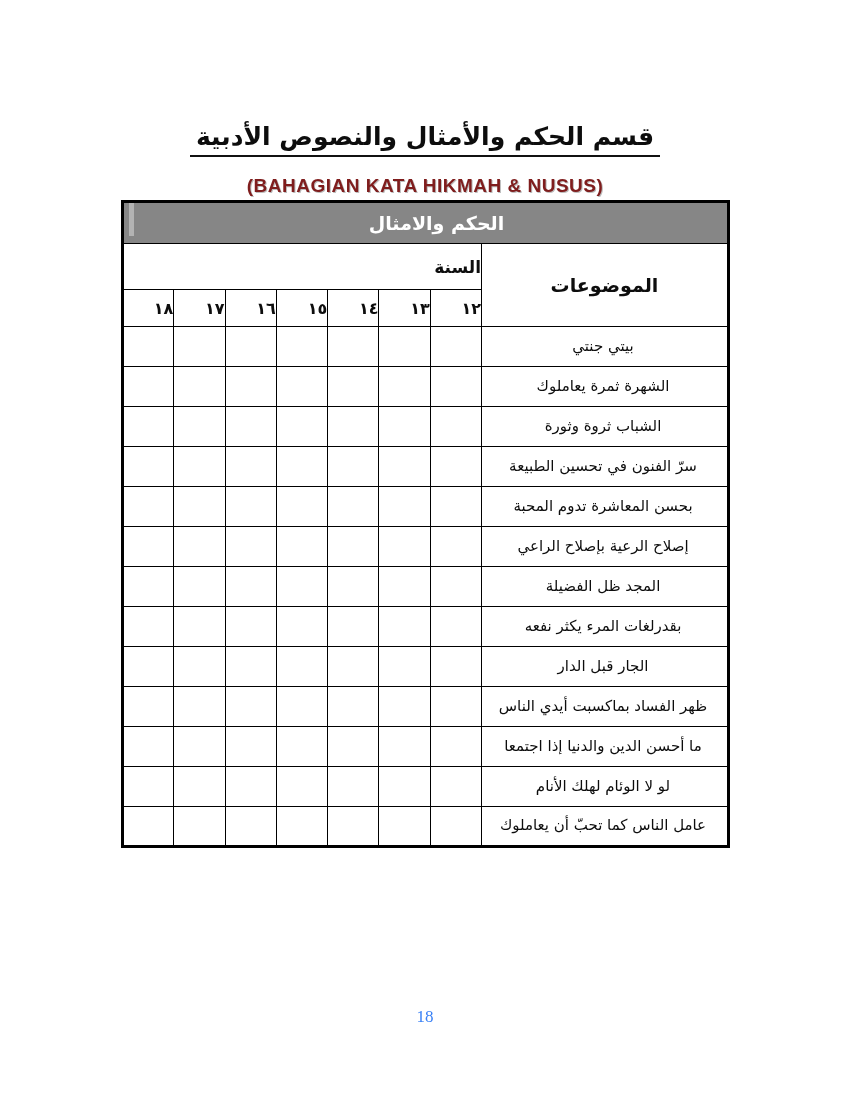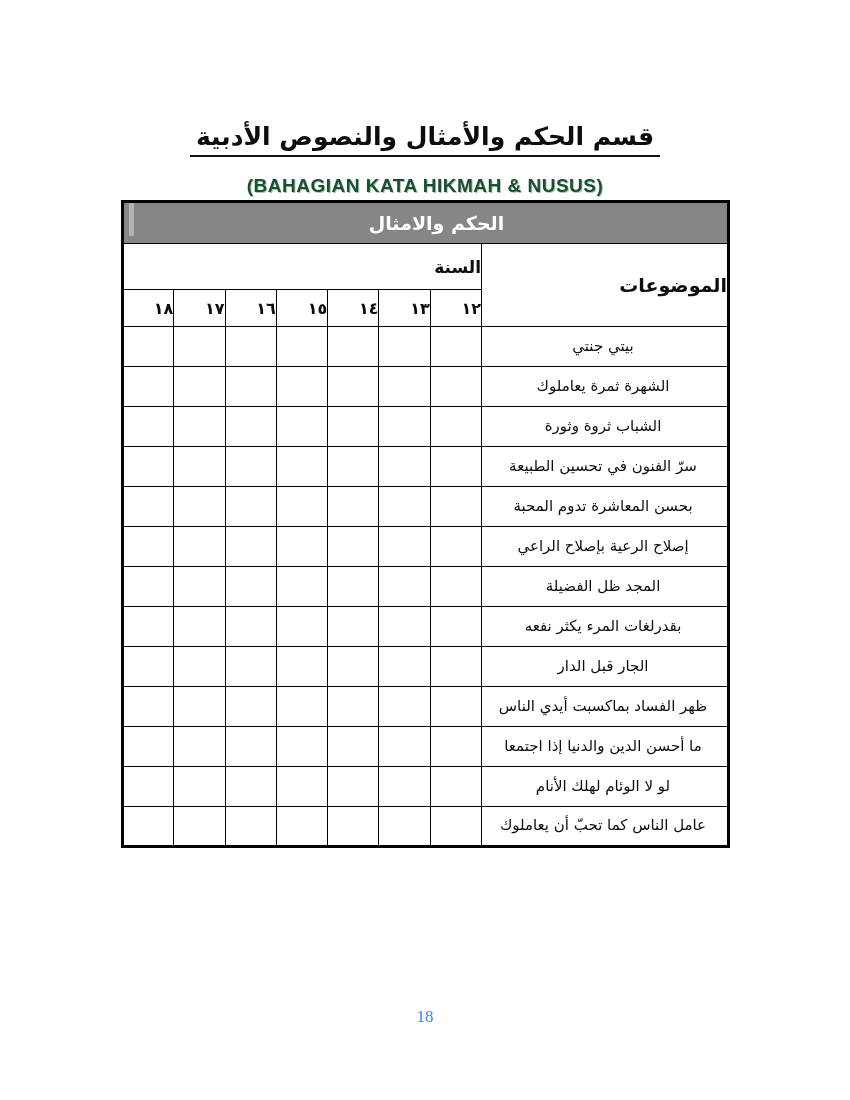--- a/index.html
+++ b/index.html
@@ -38,21 +38,21 @@
     left: 0;
     width: 100%;
     text-align: center;
   }
   .doc-subtitle {
     display: inline-block;
     font-family: "Liberation Sans", sans-serif;
     font-weight: bold;
     font-size: 19px;
     letter-spacing: 0.5px;
-    color: #14532d;
+    color: #7f1d1d;
     text-shadow: 1px 1px 0 #bdbdbd;
   }
 
   
   .table-wrap {
     position: absolute;
     top: 200px;
     left: 121px;
     width: 609px;
   }
@@ -89,21 +89,21 @@
     position: absolute;
     left: 5px;
     top: 0;
     width: 5px;
     height: 33px;
     background: #b3b3b3;
   }
   td.topics-header-cell {
     border-left: 3px solid #000;
     border-bottom: 2px solid #000;
-    text-align: right;
+    text-align: center;
     font-weight: bold;
     font-size: 19px;
   }
   td.year-span-cell {
     height: 46px;
     border-bottom: 2px solid #000;
     text-align: right;
     font-weight: bold;
     font-size: 17px;
   }

